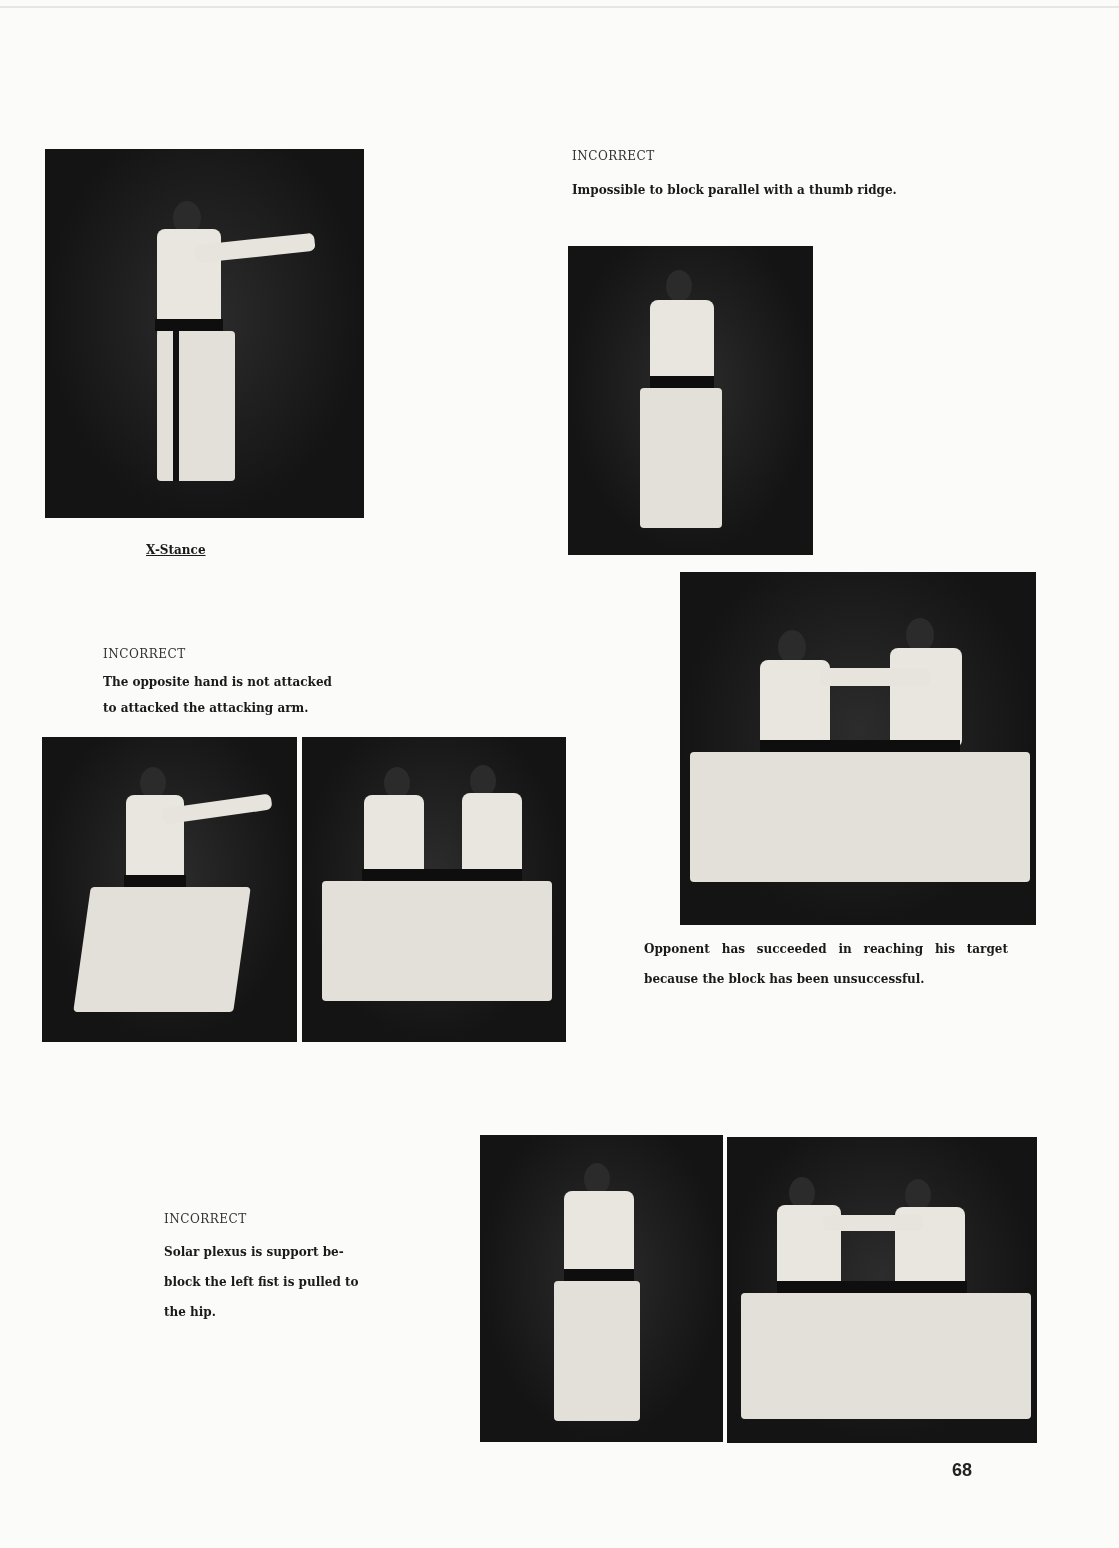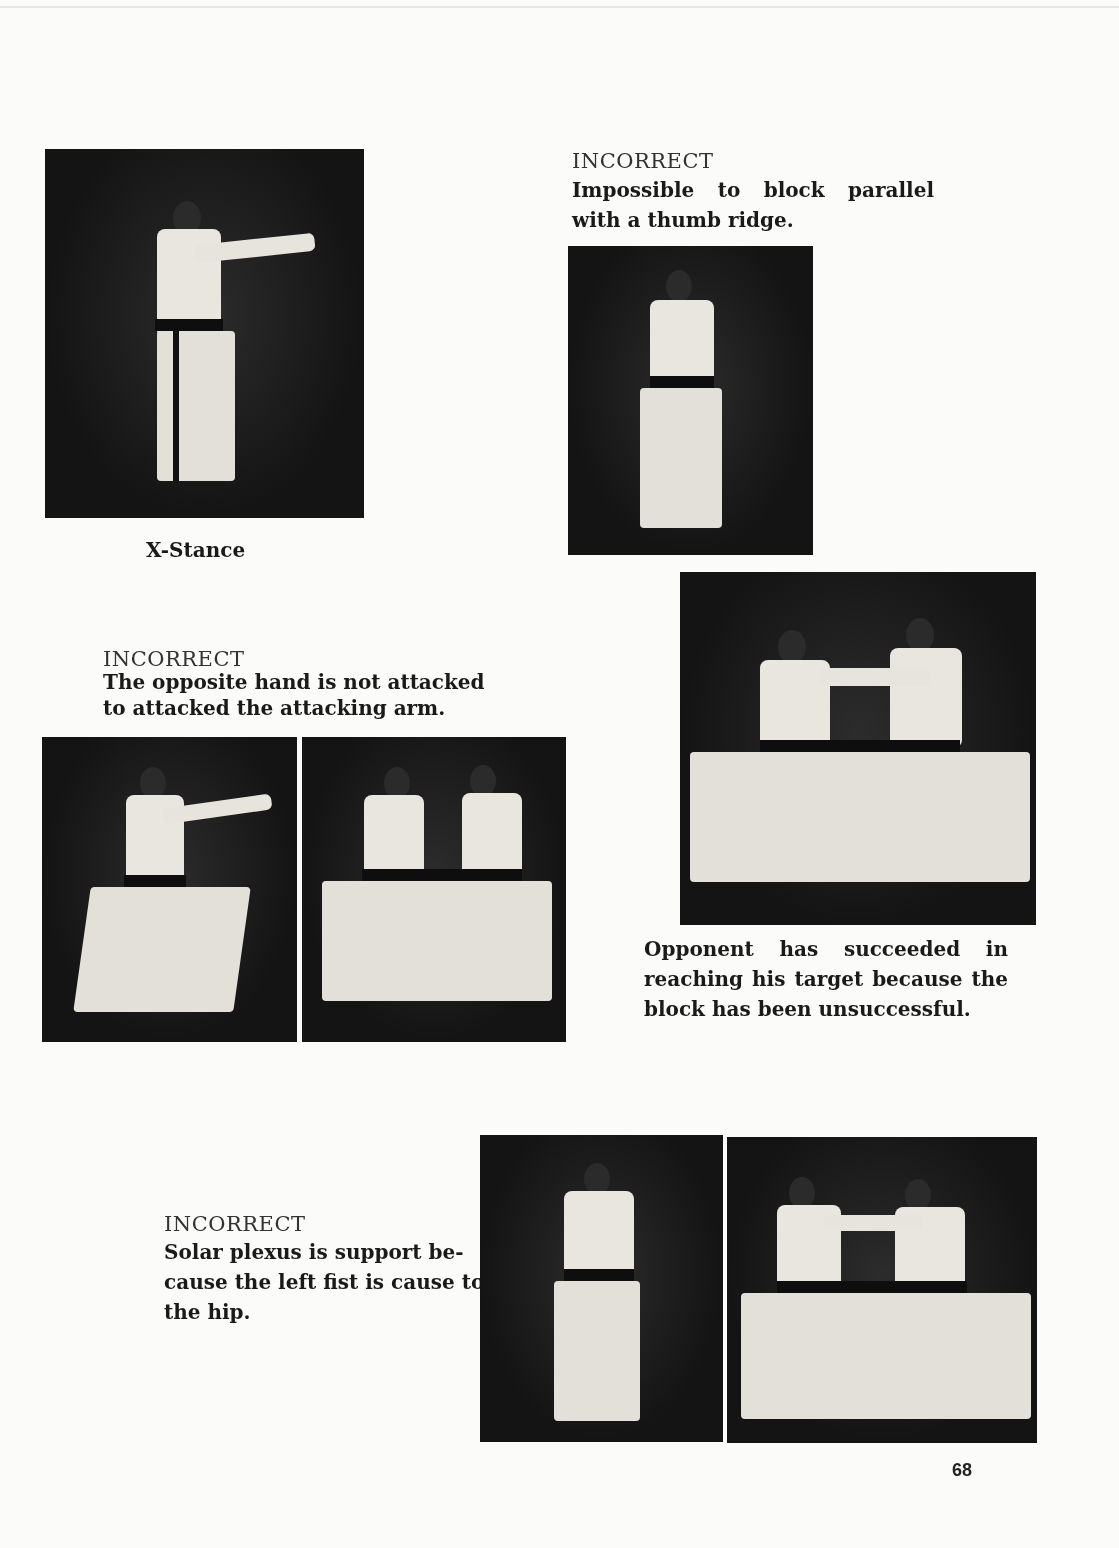--- a/index.html
+++ b/index.html
@@ -15,45 +15,45 @@
     background-image: radial-gradient(ellipse at 50% 45%, #2c2c2c 0%, #141414 70%);
     overflow:hidden;
   }
   .fig-head { position:absolute; background:#2b2b2b; border-radius:50%; }
   .fig-body { position:absolute; background:#e8e6de; border-radius:8px; }
   .fig-belt { position:absolute; background:#0e0e0e; }
   .fig-leg { position:absolute; background:#e2e0d8; border-radius:4px; }
   .fig-stripe { position:absolute; background:#111; }
   .fig-arm { position:absolute; background:#e6e4dc; border-radius:6px; }
   .label-incorrect {
-    position:absolute; font-size:21px; font-weight:normal; letter-spacing:0.5px; color:#333;text-align:center;
+    position:absolute; font-size:12px; font-weight:normal; letter-spacing:0.5px; color:#333;text-align:center;
   }
   .caption {
-    position:absolute; font-size:20px; font-weight:bold; line-height:30px; color:#1a1a1a;
+    position:absolute; font-size:12px; font-weight:bold; line-height:30px; color:#1a1a1a;
     text-align:justify; text-align-last:left;
   }
   .page-number {
     position:absolute; left:952px; top:1460px; font-family:"Liberation Sans",sans-serif;
     font-weight:bold; font-size:18px; color:#222;
   }
 </style>
 </head>
 <body>
 
 <div class="topline"></div>
 
 <div class="photo" style="left:45px;top:149px;width:319px;height:369px;">
   <div class="fig-head" style="left:128px;top:52px;width:28px;height:34px;"></div>
   <div class="fig-body" style="left:112px;top:80px;width:64px;height:110px;"></div>
   <div class="fig-arm" style="left:150px;top:90px;width:120px;height:18px;transform:rotate(-6deg);"></div>
   <div class="fig-belt" style="left:110px;top:170px;width:68px;height:12px;"></div>
   <div class="fig-leg" style="left:112px;top:182px;width:78px;height:150px;"></div>
   <div class="fig-stripe" style="left:128px;top:182px;width:6px;height:150px;"></div>
 </div>
-<div class="caption" style="left:146px;top:535px;line-height:30px;">X-Stance</div>
+<div class="caption" style="left:146px;top:535px;line-height:30px;text-decoration:underline;">X-Stance</div>
 
 <div class="label-incorrect" style="left:572px;top:149px;">INCORRECT</div>
 <div class="caption" style="left:572px;top:175px;width:362px;">Impossible to block parallel with a thumb ridge.</div>
 <div class="photo" style="left:568px;top:246px;width:245px;height:309px;">
   <div class="fig-head" style="left:98px;top:24px;width:26px;height:32px;"></div>
   <div class="fig-body" style="left:82px;top:54px;width:64px;height:90px;"></div>
   <div class="fig-belt" style="left:82px;top:130px;width:64px;height:12px;"></div>
   <div class="fig-leg" style="left:72px;top:142px;width:82px;height:140px;"></div>
 </div>
 
@@ -82,21 +82,21 @@
   <div class="fig-head" style="left:226px;top:46px;width:28px;height:34px;"></div>
   <div class="fig-body" style="left:210px;top:76px;width:72px;height:100px;"></div>
   <div class="fig-arm" style="left:140px;top:96px;width:110px;height:18px;"></div>
   <div class="fig-belt" style="left:80px;top:168px;width:200px;height:12px;"></div>
   <div class="fig-leg" style="left:10px;top:180px;width:340px;height:130px;"></div>
 </div>
 <div class="caption" style="left:644px;top:934px;width:364px;">Opponent has succeeded in reaching his target because the block has been unsuccessful.</div>
 
 <div class="label-incorrect" style="left:164px;top:1212px;">INCORRECT</div>
 <div class="caption" style="left:164px;top:1237px;">Solar plexus is support be-</div>
-<div class="caption" style="left:164px;top:1267px;">cause the left fist is cause to</div>
+<div class="caption" style="left:164px;top:1267px;">block the left fist is pulled to</div>
 <div class="caption" style="left:164px;top:1297px;">the hip.</div>
 <div class="photo" style="left:480px;top:1135px;width:243px;height:307px;">
   <div class="fig-head" style="left:104px;top:28px;width:26px;height:32px;"></div>
   <div class="fig-body" style="left:84px;top:56px;width:70px;height:92px;"></div>
   <div class="fig-belt" style="left:84px;top:134px;width:70px;height:12px;"></div>
   <div class="fig-leg" style="left:74px;top:146px;width:86px;height:140px;"></div>
 </div>
 <div class="photo" style="left:727px;top:1137px;width:310px;height:306px;">
   <div class="fig-head" style="left:62px;top:40px;width:26px;height:32px;"></div>
   <div class="fig-body" style="left:50px;top:68px;width:64px;height:90px;"></div>

